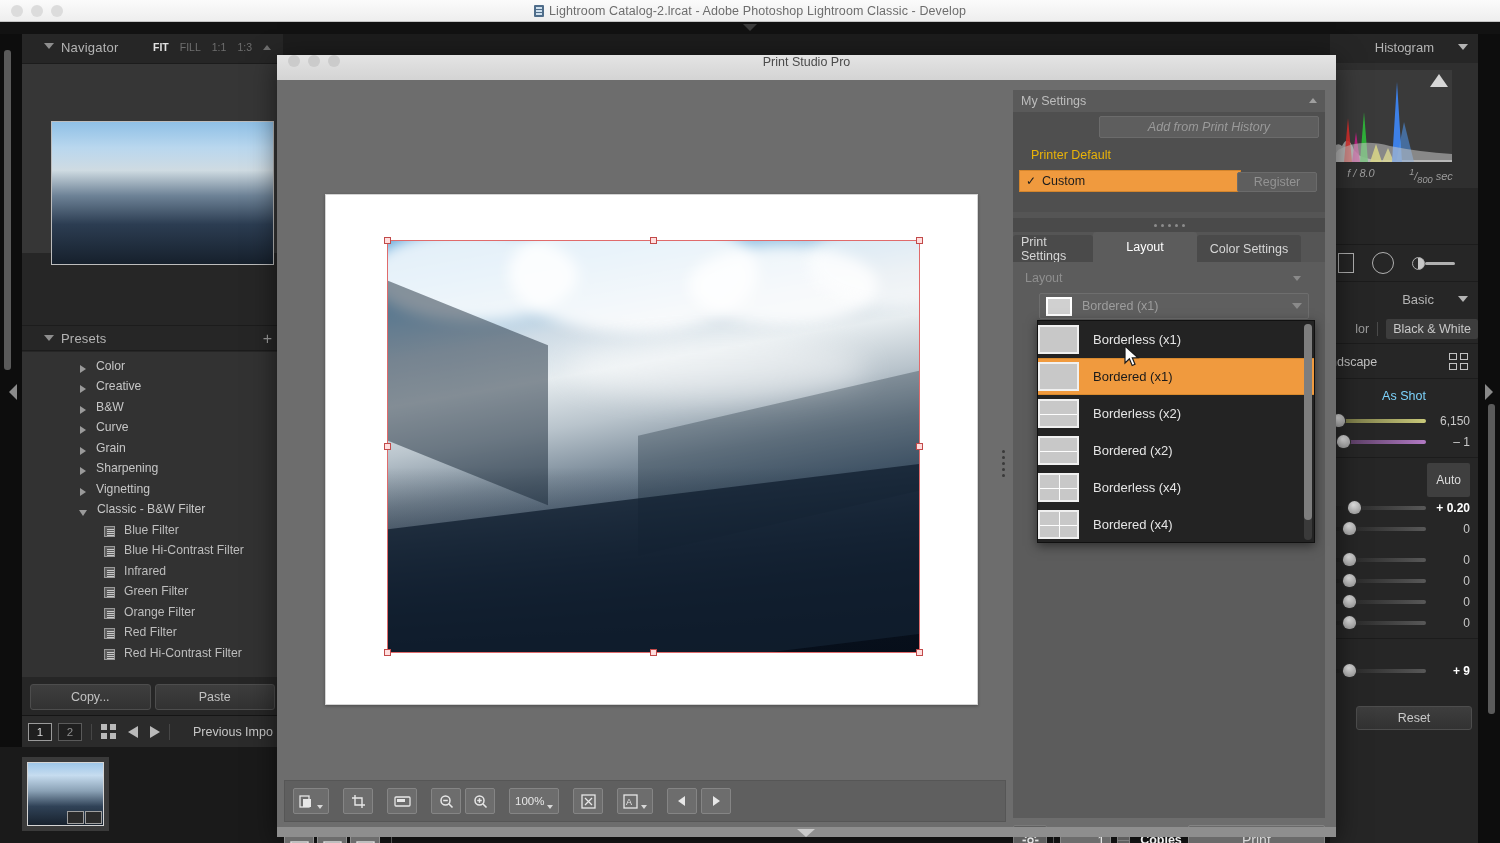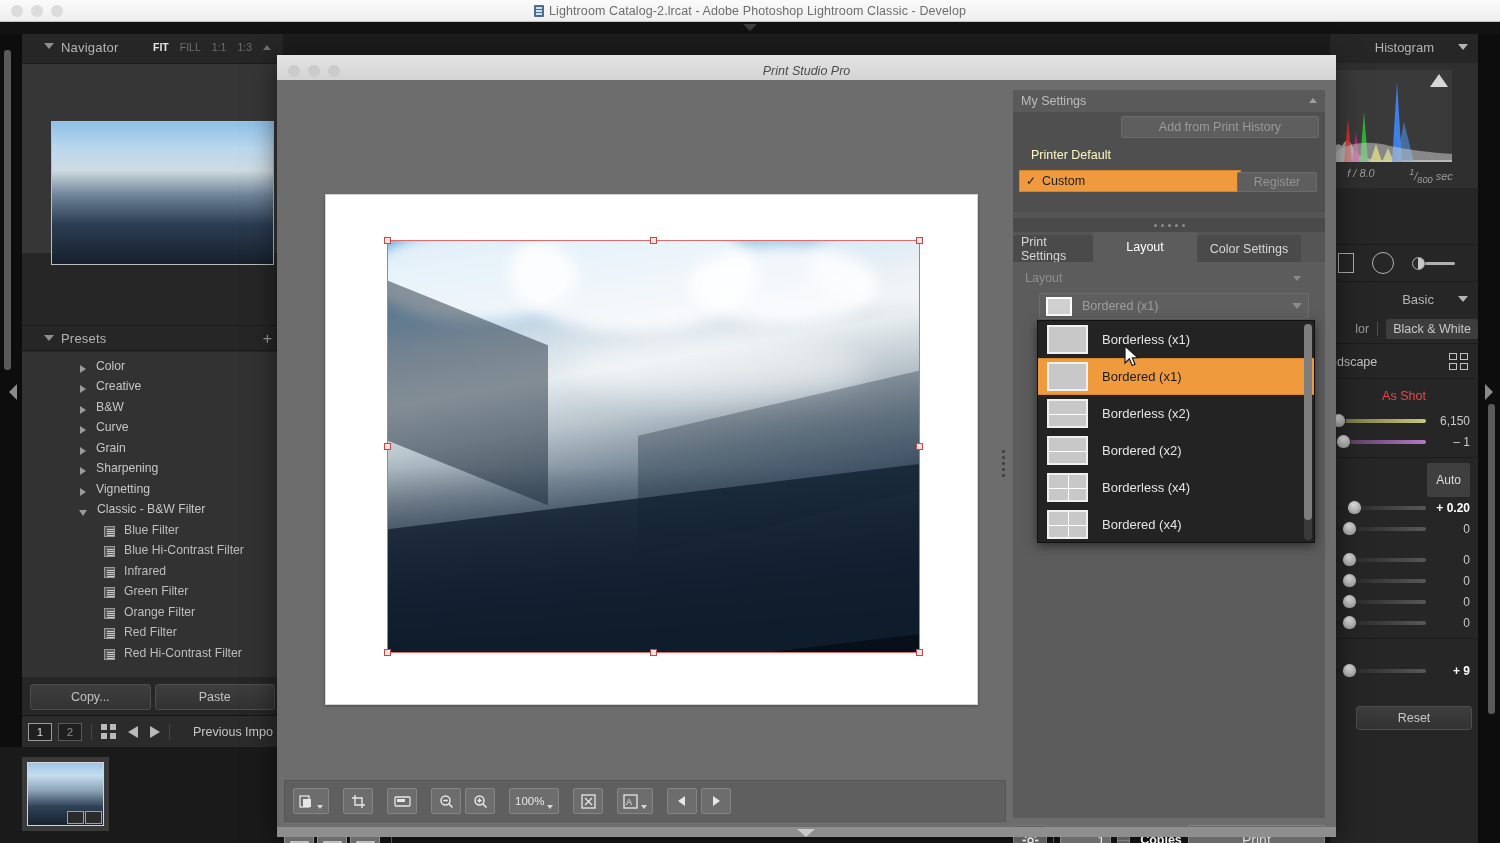--- a/index.html
+++ b/index.html
@@ -189,21 +189,21 @@
   .treat-row .sel { background: #3d3d3d; padding: 3px 7px; border-radius: 2px; }
 
   .profile-row { position: absolute; right: 22px; top: 323px; width: 148px; height: 34px;
                  display: flex; align-items: center; color: #c2c2c2; font-size: 12.5px;
                  border-bottom: 1px solid #1c1c1c; }
   .profile-row .pgrid { margin-left: auto; margin-right: 10px; display: grid;
       grid-template-columns: 1fr 1fr; grid-template-rows: 1fr 1fr; gap: 3px; }
   .profile-row .pgrid i { width: 8px; height: 7px; border: 1.4px solid #c2c2c2; display: block; }
 
   .wb-head { position: absolute; right: 22px; top: 360px; width: 148px; height: 28px;
-             display: flex; align-items: center; justify-content: center; color: #ef4444; font-size: 12.5px; }
+             display: flex; align-items: center; justify-content: center; color: #7dd3fc; font-size: 12.5px; }
   .slider-row { display: flex; align-items: center; height: 21px; padding: 0 8px 0 4px; }
   .sl-track { position: relative; height: 4px; flex: 1; border-radius: 2px; background: #2a2a2a; }
   .sl-track.temp { background: linear-gradient(90deg,#6b6b3f,#c9c97a); }
   .sl-track.tint { background: linear-gradient(90deg,#4a3352,#b27ac4); }
   .sl-track.plain { background: linear-gradient(90deg,#1f1f1f,#585858); }
   .sl-knob { position: absolute; top: -5px; width: 13px; height: 13px;
              background: radial-gradient(circle at 40% 30%, #e6e6e6, #8d8d8d);
              border-radius: 50% 50% 45% 45%; box-shadow: 0 0 0 1px #2c2c2c; }
   .sl-val { width: 44px; text-align: right; color: #c9c9c9; font-size: 12px; }
   .sl-val.b { color: #fff; font-weight: bold; }
@@ -214,21 +214,21 @@
                border: 1px solid #4d4d4d; border-radius: 3px; background: linear-gradient(#3e3e3e,#323232);
                color: #c9c9c9; font-size: 12.5px; display: flex; align-items: center; justify-content: center; }
 
   
   .psp {
     position: absolute; left: 277px; top: 55px; width: 1059px; height: 782px;
     background: #6b6b6b; box-shadow: 0 6px 26px rgba(0,0,0,.55);
   }
   .psp-title {
     height: 33px; background: linear-gradient(#e4e4e4, #cfcfcf);
-    border-bottom: 1px solid #a6a6a6; display: flex; align-items: center; position: relative; font-style: italic;
+    border-bottom: 1px solid #a6a6a6; display: flex; align-items: flex-start; position: relative;
   }
   .psp-title .traffic i { background: #cbcbcb; }
   .psp-title .t { position: absolute; left: 0; right: 0; text-align: center; font-size: 12.5px; color: #4b4b4b; }
 
   .psp-body { position: absolute; left: 0; top: 25px; width: 1059px; height: 757px; background: #6d6d6d; }
 
   
   .psp-canvas { position: absolute; left: 7px; top: 10px; width: 722px; height: 685px; background: #6d6d6d; }
   .paper {
     position: absolute; left: 41px; top: 104px; width: 653px; height: 511px;
@@ -273,25 +273,25 @@
   
   .psp-right { position: absolute; left: 736px; top: 10px; width: 312px; height: 728px; background: #555555; }
   .grip-dots { position: absolute; left: -11px; top: 360px; display: flex; flex-direction: column; gap: 3px; }
   .grip-dots i { width: 3px; height: 3px; background: #3a3a3a; border-radius: 50%; display: block; }
 
   .mysettings { position: absolute; left: 0; top: 0; width: 312px; height: 122px; background: #4f4f4f; }
   .ms-head { height: 22px; background: #5a5a5a; display: flex; align-items: center;
              color: #bdbdbd; font-size: 12.5px; padding: 0 8px; position: relative; }
   .ms-head .up { position: absolute; right: 8px; top: 8px; width:0;height:0;
      border-left:4px solid transparent;border-right:4px solid transparent;border-bottom:5px solid #9f9f9f;}
-  .ms-addbtn { position: absolute; right: 6px; top: 26px; width: 198px; height: 22px;
+  .ms-addbtn { position: absolute; right: 6px; top: 26px; width: 220px; height: 22px;
                background: #5e5e5e; border: 1px solid #6b6b6b; border-radius: 2px;
-               color: #9a9a9a; font-size: 12.5px; display: flex; align-items: center; justify-content: center; }
+               color: #9a9a9a; font-size: 12.5px; display: flex; align-items: center; justify-content: center; font-style: italic; }
   .ms-listitem { position: absolute; left: 6px; width: 288px; height: 22px; display: flex; align-items: center;
-                 color: #fef9c3; font-size: 12.5px; padding-left: 12px; }
+                 color: #eab308; font-size: 12.5px; padding-left: 12px; }
   .ms-listitem.sel { background: #f09a3e; border: 1px solid #d4852c; color: #1d1d1d; width: 222px; padding-left: 6px; }
   .ms-listitem.sel .chk { margin-right: 6px; font-size: 12px; }
   .ms-register { position: absolute; right: 8px; top: 82px; width: 80px; height: 20px;
                  background: #5e5e5e; border: 1px solid #6b6b6b; border-radius: 2px;
                  color: #939393; font-size: 12.5px; display: flex; align-items: center; justify-content: center; }
 
   .drag-dots { position: absolute; left: 0; top: 128px; width: 312px; height: 14px;
                display: flex; align-items: center; justify-content: center; gap: 4px; background: #4a4a4a; }
   .drag-dots i { width: 3px; height: 3px; background: #8c8c8c; border-radius: 50%; display: block; }
 
@@ -308,21 +308,21 @@
      border-left:4px solid transparent;border-right:4px solid transparent;border-top:5px solid #8a8a8a;}
   .lay-select { position: absolute; left: 26px; top: 31px; width: 270px; height: 26px;
                 background: #5f5f5f; border: 1px solid #6e6e6e; border-radius: 2px;
                 display: flex; align-items: center; padding: 0 6px; color: #9d9d9d; font-size: 12.5px; }
   .lay-select .c { margin-left: auto; width:0;height:0;
      border-left:5px solid transparent;border-right:5px solid transparent;border-top:6px solid #8a8a8a;}
   .swatch { width: 26px; height: 19px; background: #d0d0d0; border: 2px solid #fff; margin-right: 10px; }
 
   .dropdown { position: absolute; left: 24px; top: 58px; width: 278px; height: 223px;
               background: #232323; border: 1px solid #111; box-shadow: 0 3px 10px rgba(0,0,0,.5); }
-  .dd-item { height: 37px; display: flex; align-items: center; padding-left: 9px; color: #e4e4e4; font-size: 13px; }
+  .dd-item { height: 37px; display: flex; align-items: center; color: #e4e4e4; font-size: 13px; }
   .dd-item.sel { background: #f09a3e; color: #1a1a1a; border-top: 1px solid #d98a2e; border-bottom: 1px solid #d98a2e; }
   .dd-sw { width: 41px; height: 29px; background: #c8c8c8; border: 2px solid #f0f0f0; margin-right: 14px;
            position: relative; flex: none; }
   .dd-sw.g2:after { content:''; position:absolute; left:0; right:0; top:50%; height:1.5px; background:#fdfdfd; }
   .dd-sw.g4:after { content:''; position:absolute; left:0; right:0; top:50%; height:1.5px; background:#fdfdfd; }
   .dd-sw.g4:before { content:''; position:absolute; top:0; bottom:0; left:50%; width:1.5px; background:#fdfdfd; }
   .dd-scroll { position: absolute; right: 2px; top: 3px; width: 8px; height: 216px; background: #3a3a3a; border-radius: 4px; }
   .dd-scroll i { position: absolute; left: 0; top: 0; width: 8px; height: 196px; background: #7e7e7e; border-radius: 4px; display: block;}
 
   

